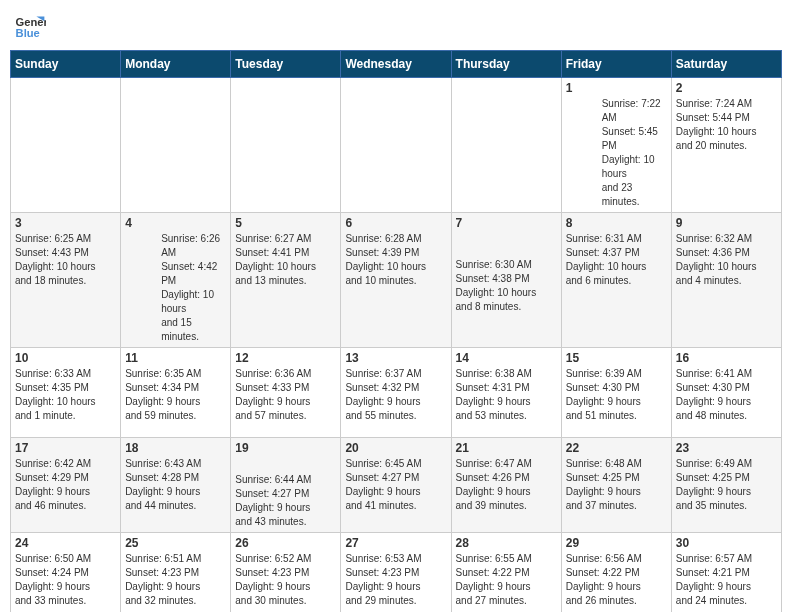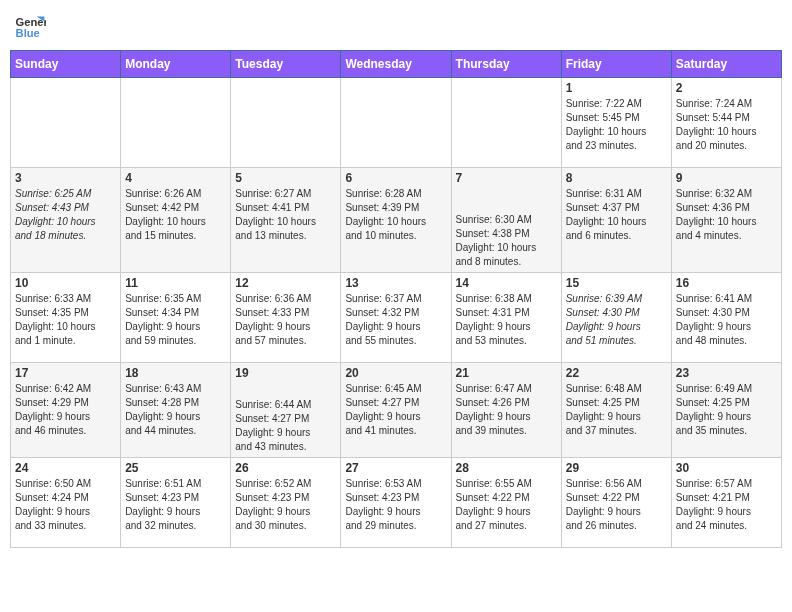--- a/index.html
+++ b/index.html
@@ -37,21 +37,21 @@
     .location {
       font-size: 14px;
       color: #555;
     }
     table {
       width: 100%;
       border-collapse: collapse;
       table-layout: fixed;
     }
     thead th {
-      background: #8b5cf6;
+      background: #0c4a6e;
       color: #fff;
       font-size: 12px;
       font-weight: bold;
       padding: 6px 4px;
       text-align: left;
       border: 1px solid #3a6aaa;
     }
     tbody td {
       border: 1px solid #ccc;
       vertical-align: top;
@@ -106,44 +106,44 @@
   </thead>
   <tbody>
   <tr>
         <td class="empty-cell"></td>
         <td class="empty-cell"></td>
         <td class="empty-cell"></td>
         <td class="empty-cell"></td>
         <td class="empty-cell"></td>
         <td>
           <span class="day-number">1</span>
-          <div class="day-info" style="white-space: pre-line;">Sunrise: 7:22 AM
+          <div class="day-info" style="white-space: pre-line; margin-left: 36px;">Sunrise: 7:22 AM
 Sunset: 5:45 PM
 Daylight: 10 hours
 and 23 minutes.</div>
         </td>
         <td>
           <span class="day-number">2</span>
           <div class="day-info" style="white-space: pre-line;">Sunrise: 7:24 AM
 Sunset: 5:44 PM
 Daylight: 10 hours
 and 20 minutes.</div>
         </td>
       </tr>
       <tr>
         <td>
           <span class="day-number">3</span>
-          <div class="day-info" style="white-space: pre-line; font-style: italic;">Sunrise: 6:25 AM
+          <div class="day-info" style="white-space: pre-line;">Sunrise: 6:25 AM
 Sunset: 4:43 PM
 Daylight: 10 hours
 and 18 minutes.</div>
         </td>
         <td>
           <span class="day-number">4</span>
-          <div class="day-info" style="white-space: pre-line;">Sunrise: 6:26 AM
+          <div class="day-info" style="white-space: pre-line; margin-left: 36px;">Sunrise: 6:26 AM
 Sunset: 4:42 PM
 Daylight: 10 hours
 and 15 minutes.</div>
         </td>
         <td>
           <span class="day-number">5</span>
           <div class="day-info" style="white-space: pre-line;">Sunrise: 6:27 AM
 Sunset: 4:41 PM
 Daylight: 10 hours
 and 13 minutes.</div>
@@ -208,21 +208,21 @@
         </td>
         <td>
           <span class="day-number">14</span>
           <div class="day-info" style="white-space: pre-line;">Sunrise: 6:38 AM
 Sunset: 4:31 PM
 Daylight: 9 hours
 and 53 minutes.</div>
         </td>
         <td>
           <span class="day-number">15</span>
-          <div class="day-info" style="white-space: pre-line; font-style: italic;">Sunrise: 6:39 AM
+          <div class="day-info" style="white-space: pre-line;">Sunrise: 6:39 AM
 Sunset: 4:30 PM
 Daylight: 9 hours
 and 51 minutes.</div>
         </td>
         <td>
           <span class="day-number">16</span>
           <div class="day-info" style="white-space: pre-line;">Sunrise: 6:41 AM
 Sunset: 4:30 PM
 Daylight: 9 hours
 and 48 minutes.</div>

